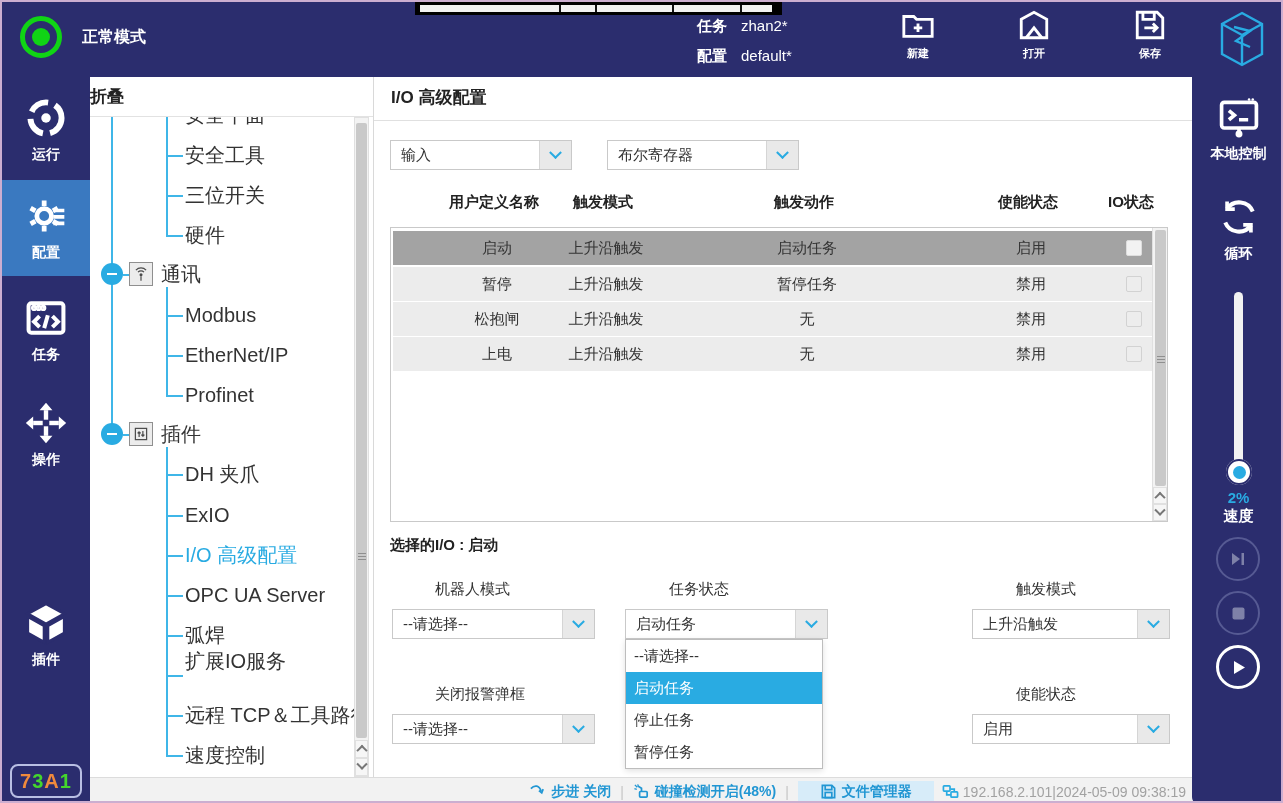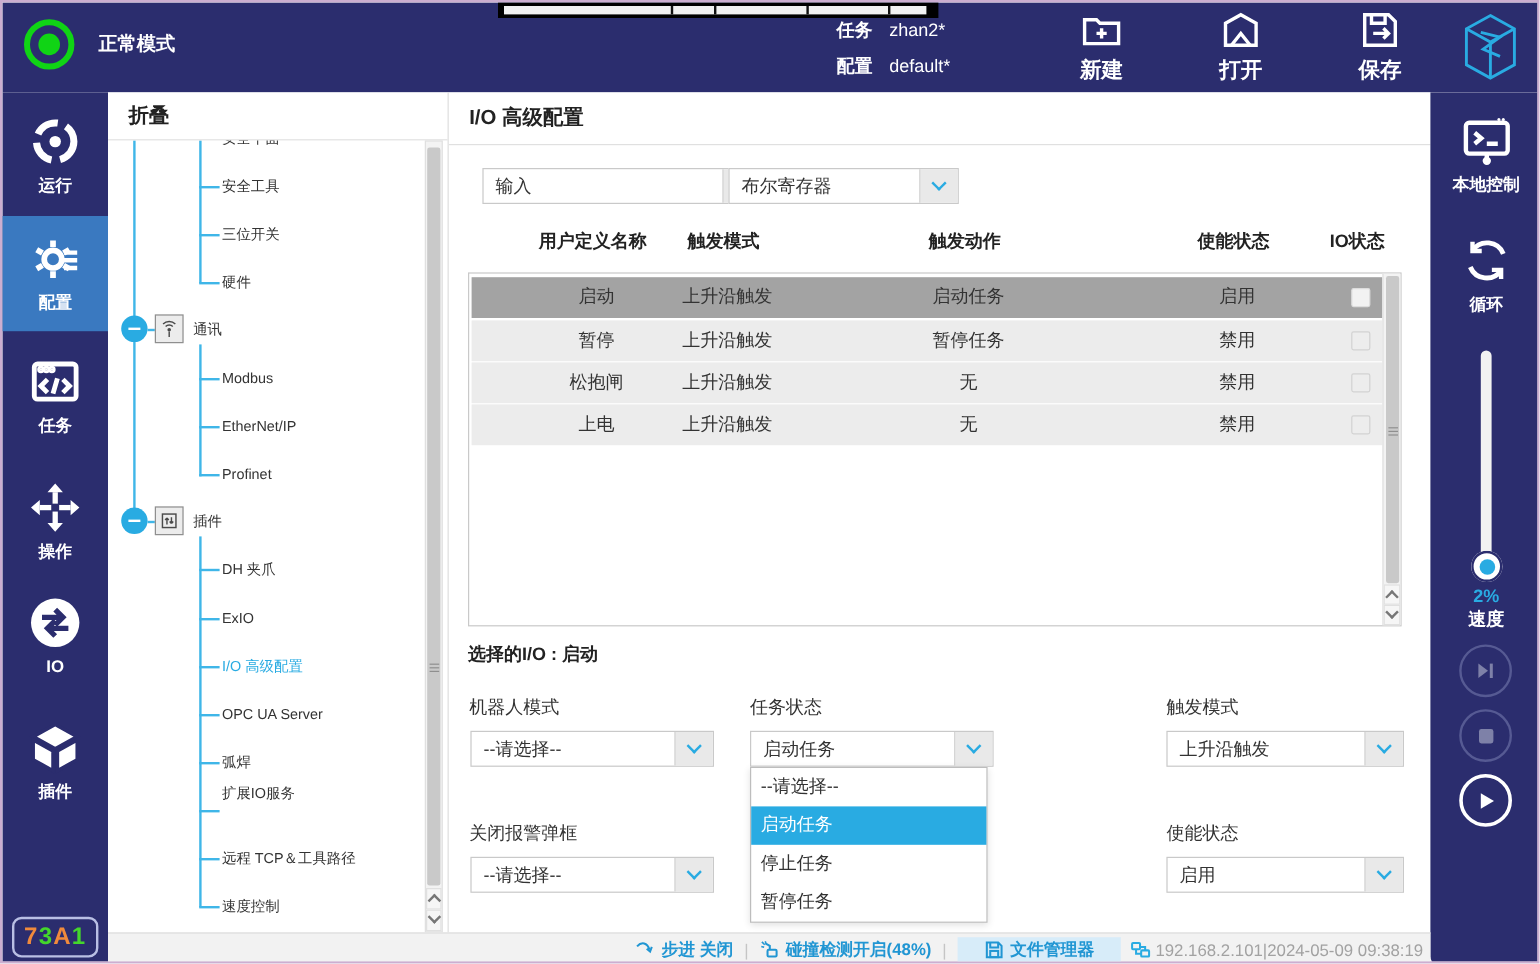--- a/index.html
+++ b/index.html
@@ -15,44 +15,44 @@
   .ring .dot { width:18px; height:18px; border-radius:50%; background:#10d415; }
   .mode-text { color:#fff; font-size:16px; font-weight:bold; }
   .scrubber { position:absolute; left:413px; top:0; width:367px; height:13px; background:#000; }
   .scrubber .prog { position:absolute; left:5px; top:3px; width:352px; height:7px; background:#f2f2f2; }
   .scrubber .tick { position:absolute; top:3px; width:2px; height:7px; background:#111; }
   .taskcfg { position:absolute; left:695px; top:9px; color:#fff; font-size:15px; line-height:30px; }
   .taskcfg .row span.lab { font-weight:bold; margin-right:14px; }
   .top-actions { position:absolute; left:880px; top:6px; display:flex; gap:44px; }
   .top-btn { width:72px; display:flex; flex-direction:column; align-items:center; gap:4px; color:#fff; cursor:pointer; }
   .top-btn svg { width:34px; height:34px; stroke:#fff; fill:none; stroke-width:2; }
-  .top-btn .blabel { font-size:18px; font-weight:bold; }
+  .top-btn .blabel { font-size:11px; font-weight:bold; }
   .logo { position:absolute; left:1208px; top:5px; width:64px; height:64px; }
 
   
   .leftnav { position:absolute; left:0; top:75px; width:88px; height:728px; background:#2b2d6e; }
   .navitem { position:absolute; left:0; width:88px; height:84px; display:flex; flex-direction:column;
              align-items:center; justify-content:center; gap:6px; color:#fff; cursor:pointer; }
   .navitem svg { width:44px; height:44px; }
   .navitem .nlabel { font-size:14px; font-weight:bold; }
   .navitem.active { background:#3a79c0; }
   .code-badge { position:absolute; left:8px; top:687px; width:72px; height:34px; border:2px solid #b9bfe4;
                 border-radius:8px; display:flex; align-items:center; justify-content:center;
                 font-size:20px; font-weight:bold; letter-spacing:1px; cursor:pointer; }
   .code-badge .c-or { color:#f08a3c; } .code-badge .c-gr { color:#44d62c; }
 
   
   .treepanel { position:absolute; left:88px; top:75px; width:284px; height:700px; background:#fff; border-right:1px solid #d9d9d9; }
   .tree-header { position:absolute; left:0; top:0; width:283px; height:40px; border-bottom:1px solid #e2e2e2;
-                 display:flex; align-items:center; padding-left:17px; font-size:17px; font-weight:bold; color:#222; }
+                 display:flex; align-items:center; font-size:17px; font-weight:bold; color:#222; }
   .tree-body { position:absolute; left:0; top:40px; width:266px; height:660px; overflow:hidden; }
   .vline { position:absolute; width:0; border-left:2px solid #3fb6e8; }
   .hline { position:absolute; height:0; border-top:2px solid #3fb6e8; }
   .titem { position:absolute; height:24px; display:flex; align-items:center; cursor:pointer; }
-  .tlabel { font-size:12px; color:#333; white-space:nowrap; }
+  .tlabel { font-size:20px; color:#333; white-space:nowrap; }
   .titem.active .tlabel { color:#29abe2; }
   .minus-circle { width:22px; height:22px; border-radius:50%; background:#29abe2; display:flex; align-items:center; justify-content:center; margin-right:6px; }
   .minus-circle i { display:block; width:10px; height:2px; background:#fff; }
   .node-icon { width:24px; height:24px; border:1px solid #8f8f8f; background:#ececec; display:flex; align-items:center; justify-content:center; margin-right:8px; }
   .node-icon svg { width:18px; height:18px; stroke:#4a4a4a; fill:none; stroke-width:1.6; }
 
   
   .sb-track { position:absolute; background:#f3f3f3; border:1px solid #e0e0e0; }
   .sb-thumb { position:absolute; left:1px; background:#c9c9c9; border-radius:2px; }
   .sb-grip { position:absolute; left:50%; transform:translateX(-50%); width:8px; }
@@ -79,21 +79,21 @@
   .c1{left:104px;} .c2{left:213px;} .c3{left:414px;} .c4{left:638px;} .c5{left:741px;}
 
   .tablebox { position:absolute; left:16px; top:150px; width:778px; height:295px; border:1px solid #c9c9c9; background:#fff; }
   .trow { position:absolute; left:2px; width:759px; height:34px; background:#ececec; cursor:pointer; }
   .trow.selected { background:#a3a3a3; }
   .checkbox { position:absolute; left:733px; top:50%; margin-top:-8px; width:16px; height:16px; background:#ededed; border:1px solid #d2d2d2; border-radius:2px; }
   .trow.selected .checkbox { background:#f2f2f2; border-color:#ddd; }
 
   .selected-io { position:absolute; left:16px; top:459px; font-size:15px; font-weight:bold; color:#222; }
 
-  .flabel { position:absolute; font-size:15px; color:#333; }
+  .flabel { position:absolute; font-size:15px; color:#333;margin-left:44px; }
   .dropdown-list { position:absolute; left:251px; top:562px; width:198px; background:#fff; border:1px solid #bdbdbd; z-index:30; box-shadow:0 2px 6px rgba(0,0,0,.12); }
   .opt { height:32px; line-height:32px; padding-left:8px; font-size:15px; color:#333; cursor:pointer; }
   .opt.hl { background:#29abe2; color:#fff; }
 
   
   .rightnav { position:absolute; left:1190px; top:75px; width:93px; height:728px; background:#2b2d6e; border-bottom-left-radius:8px; }
   .rnav-item { position:absolute; left:0; width:93px; display:flex; flex-direction:column; align-items:center; gap:6px; color:#fff; cursor:pointer; }
   .rnav-item svg { width:44px; height:44px; }
   .rnav-item .nlabel { font-size:14px; font-weight:bold; }
   .slider-track { position:absolute; left:42px; top:215px; width:9px; height:175px; background:#f2f2f2; border-radius:5px; cursor:pointer; }
@@ -202,28 +202,20 @@
     </div>
     <div class="navitem" style="top:318px;height:80px">
       <svg viewBox="0 0 24 24" fill="#fff" stroke="none">
         <path d="M12 1 l3.5 4 h-7 z M12 23 l-3.5 -4 h7 z M1 12 l4 -3.5 v7 z M23 12 l-4 3.5 v-7 z"></path>
         <rect x="10.8" y="5" width="2.4" height="5.2"></rect>
           <rect x="10.8" y="13.8" width="2.4" height="5.2"></rect>
         <rect x="5" y="10.8" width="5.2" height="2.4"></rect>
           <rect x="13.8" y="10.8" width="5.2" height="2.4"></rect>
       </svg>
       <span class="nlabel">操作</span>
-    </div>
-    <div class="navitem" style="top:413px;height:80px">
-      <svg viewBox="0 0 24 24">
-        <circle cx="12" cy="12" r="11" fill="#fff"></circle>
-        <path d="M6 9.5 h9 m-3 -3.5 l3.5 3.5 -3.5 3.5" stroke="#2b2d6e" stroke-width="2.4" fill="none"></path>
-        <path d="M18 14.5 h-9 m3 3.5 l-3.5 -3.5 3.5 -3.5" stroke="#2b2d6e" stroke-width="2.4" fill="none"></path>
-      </svg>
-      <span class="nlabel">IO</span>
     </div>
     <div class="navitem" style="top:518px;height:80px">
       <svg viewBox="0 0 24 24" fill="#fff" stroke="#2b2d6e" stroke-width="1.6">
         <path d="M12 1.5 L22 7 L12 12.5 L2 7 Z"></path>
         <path d="M2 8.5 L11 13.5 V22.5 L2 17.5 Z"></path>
         <path d="M22 8.5 L13 13.5 V22.5 L22 17.5 Z"></path>
       </svg>
       <span class="nlabel">插件</span>
     </div>
 
@@ -352,21 +344,21 @@
       <div class="sb-btn" style="bottom:0">
           <span class="chev8 down"></span>
         </div>
     </div>
   </div>
 
   <div class="mainpanel">
     <div class="main-title">I/O 高级配置</div>
     <div class="title-sep"></div>
 
-    <div class="select" style="left:28px; top:63px; width:233px">
+    <div class="select" style="left:16px; top:63px; width:182px">
       <span class="sval">输入</span>
       <span class="sarrow">
           <span class="chev-blue"></span>
         </span>
     </div>
     <div class="select" style="left:233px; top:63px; width:192px">
       <span class="sval">布尔寄存器</span>
       <span class="sarrow">
           <span class="chev-blue"></span>
         </span>

